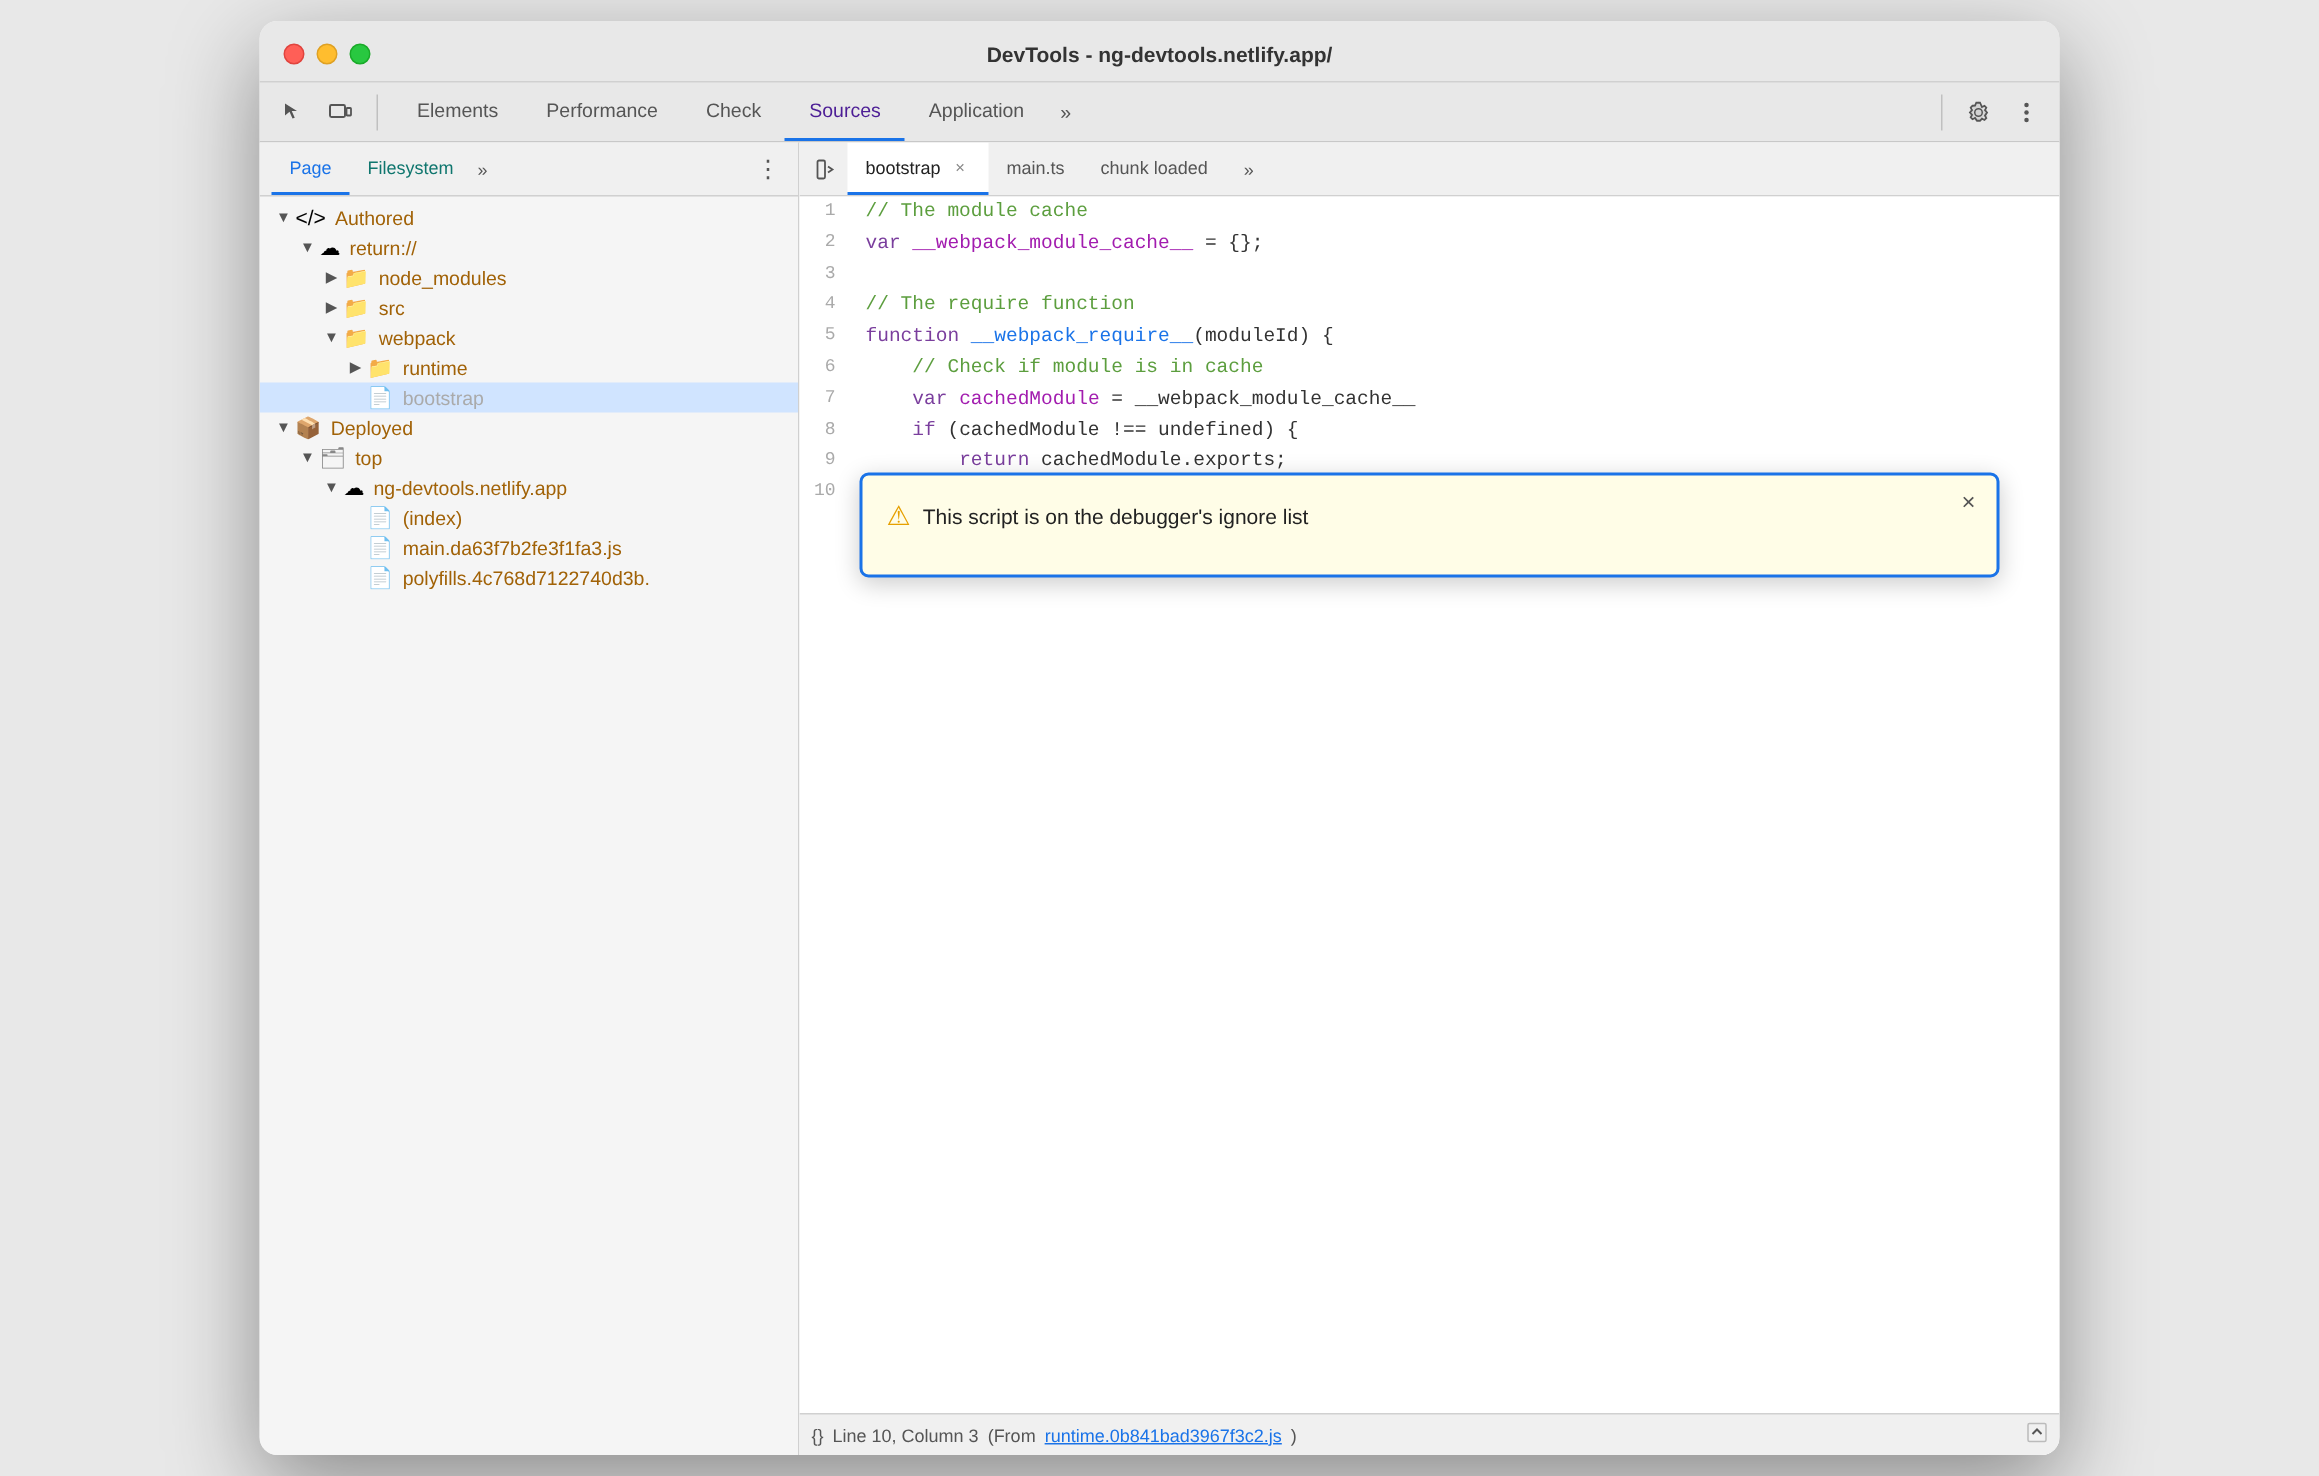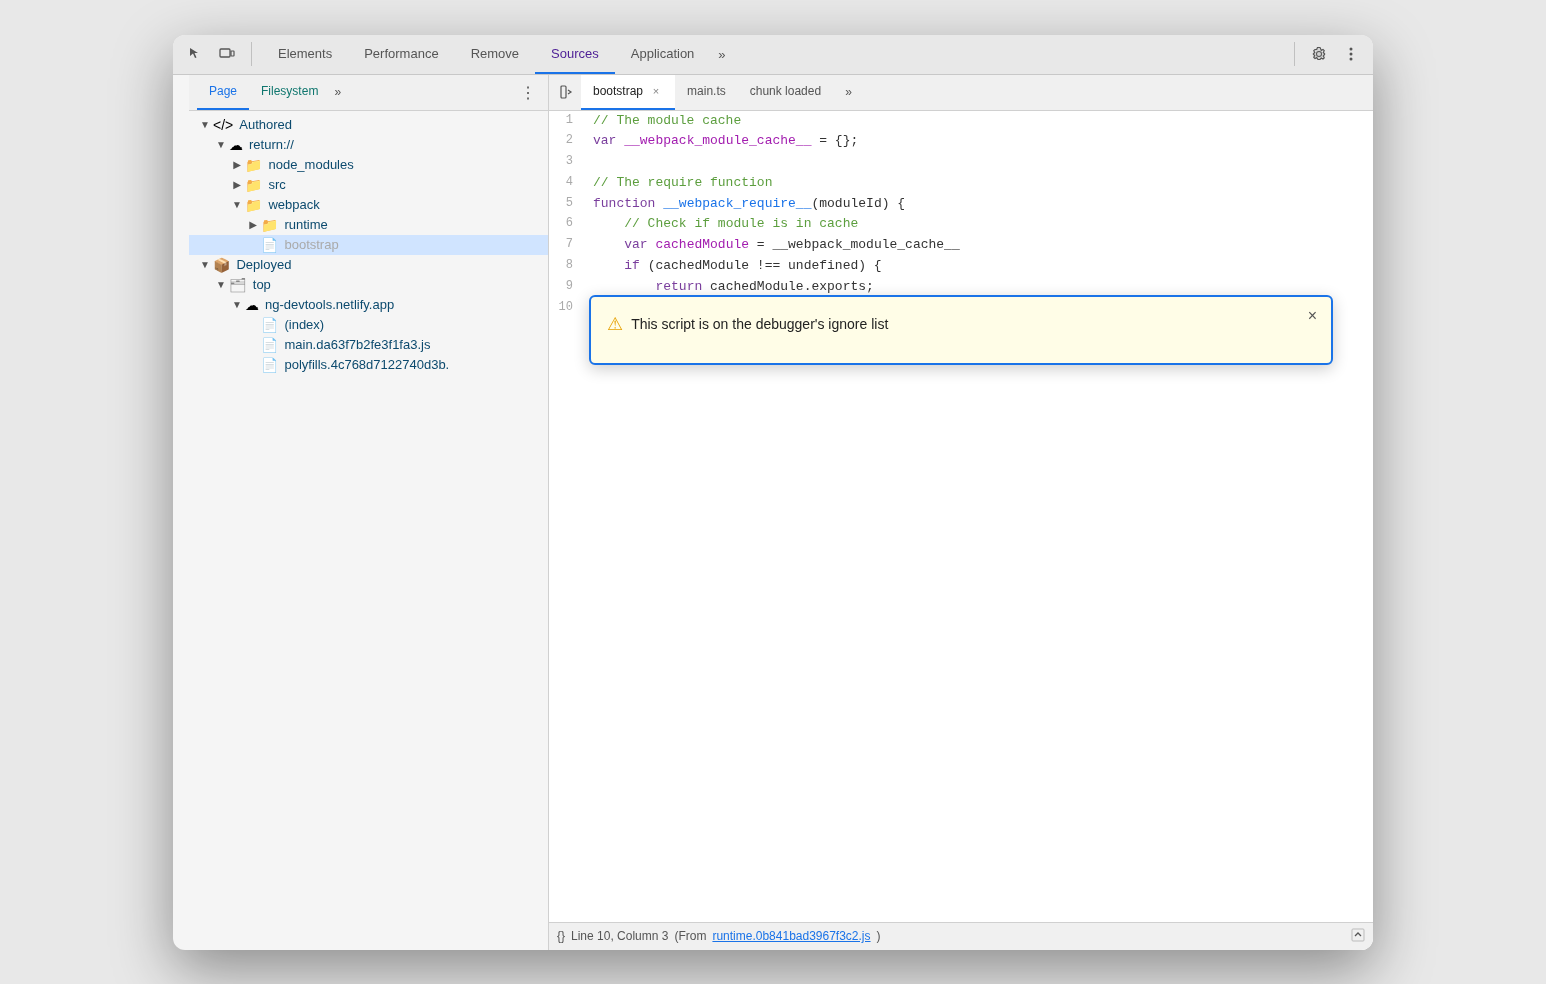--- a/index.html
+++ b/index.html
@@ -97,21 +97,20 @@
     }
     .toolbar-more {
       padding: 0 8px;
       font-size: 13px;
       color: #555;
       cursor: pointer;
     }
     .main-area {
       display: flex;
       height: 875px;
-      margin-left: 16px;
     }
     
     .left-panel {
       width: 360px;
       background: #f5f5f5;
       border-right: 1px solid #d0d0d0;
       display: flex;
       flex-direction: column;
       overflow: hidden;
     }
@@ -174,21 +173,21 @@
       display: inline-flex;
       align-items: center;
       justify-content: center;
       font-size: 10px;
       color: #555;
     }
     .tree-icon {
       margin-right: 6px;
       font-size: 14px;
     }
-    .tree-label { color: #0c4a6e; font-size: 13px; }
+    .tree-label { color: #a16207; font-size: 13px; }
     .tree-label.greyed { color: #aaa; }
     
     .right-panel {
       flex: 1;
       display: flex;
       flex-direction: column;
       background: #fff;
       overflow: hidden;
       position: relative;
     }
@@ -346,20 +345,28 @@
       font-size: 13px;
       color: #444;
       line-height: 1.5;
     }
   </style>
 </head>
 <body>
 
 <div class="window">
 
+  <div class="titlebar">
+    <div class="traffic-lights">
+      <div class="traffic-light tl-red"></div>
+      <div class="traffic-light tl-yellow"></div>
+      <div class="traffic-light tl-green"></div>
+    </div>
+    <span class="titlebar-title">DevTools - ng-devtools.netlify.app/</span>
+  </div>
 
   <div class="toolbar">
     <div class="toolbar-icon">
       <svg width="16" height="16" viewBox="0 0 16 16" fill="none">
         <path d="M3 2L3 10L6 7.5L8 12L9.5 11.5L7.5 7L11 7L3 2Z" fill="#555"></path>
       </svg>
     </div>
     <div class="toolbar-icon">
       <svg width="16" height="16" viewBox="0 0 16 16" fill="none">
         <rect x="1" y="3" width="10" height="8" rx="1" stroke="#555" stroke-width="1.3" fill="none"></rect>
@@ -368,21 +375,21 @@
     </div>
     <div class="toolbar-divider"></div>
     <div class="toolbar-tabs">
       <div class="toolbar-tab">
         <span>Elements</span>
       </div>
       <div class="toolbar-tab">
         <span>Performance</span>
       </div>
       <div class="toolbar-tab">
-        <span>Remove</span>
+        <span>Check</span>
       </div>
       <div class="toolbar-tab active">
         <span>Sources</span>
       </div>
       <div class="toolbar-tab">
         <span>Application</span>
       </div>
       <div class="toolbar-more">»</div>
     </div>
     <div class="toolbar-divider"></div>

